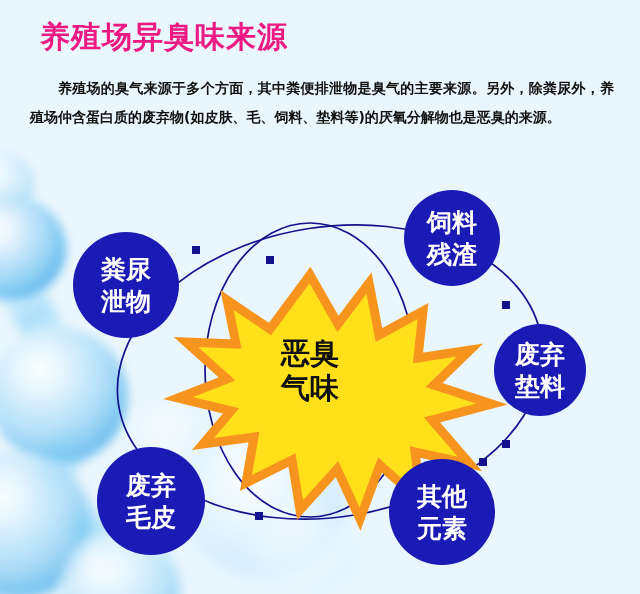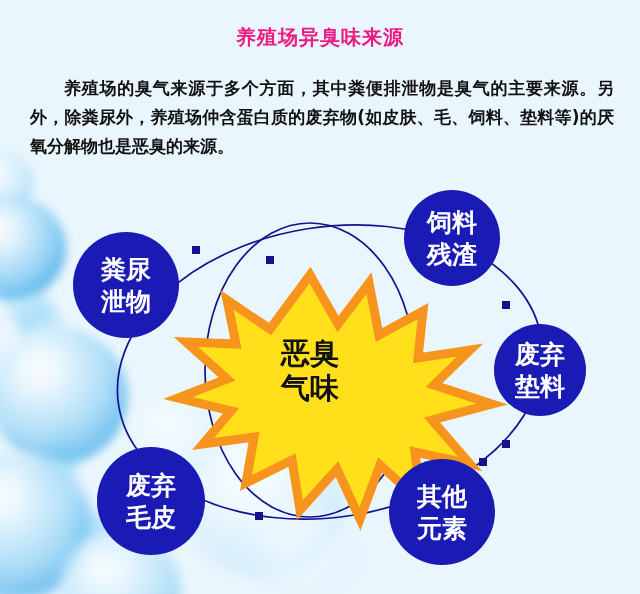--- a/index.html
+++ b/index.html
@@ -38,29 +38,30 @@
   .b8{left:250px;top:510px;width:110px;height:86px;
       background:radial-gradient(circle at 42% 30%, #ffffff 0%, #f6fcff 26%, #dff2fd 66%, #c3e8fa 94%, #bbe4f9 100%);
       filter:blur(9px);opacity:.55;}
   .link-bar{position:absolute;background:linear-gradient(90deg,rgba(120,205,245,.0),rgba(120,205,245,.55),rgba(120,205,245,.0));filter:blur(6px);}
   .lb1{left:-10px;top:296px;width:90px;height:40px;transform:rotate(58deg);}
   .lb2{left:6px;top:452px;width:96px;height:36px;transform:rotate(-52deg);}
   .lb3{left:56px;top:520px;width:90px;height:34px;transform:rotate(36deg);}
 
   
   .title{
-    position:absolute;left:0;right:0;top:18px;text-align:center;
-    font-size:20px;font-weight:bold;letter-spacing:1px;color:#ec1a82;
+    position:absolute;left:0;right:0;top:18px;text-align:left;
+    font-size:30px;font-weight:bold;letter-spacing:1px;color:#ec1a82;
     line-height:38px;
+    padding-left:40px;
   }
 
   
   .para{
     position:absolute;left:30px;top:74px;width:584px;
-    font-size:17px;line-height:29px;color:#111111;
+    font-size:14px;line-height:29px;color:#111111;
     text-align:justify;text-indent:2em;font-weight:bold;
   }
 
   
   .diagram{position:absolute;left:0;top:172px;width:640px;height:422px;}
   .diagram svg{display:block;}
   .node-label{
     font-family:"DejaVu Sans","Liberation Sans",sans-serif;
     font-size:25px;font-weight:bold;fill:#ffffff;
     text-anchor:middle;dominant-baseline:middle;

